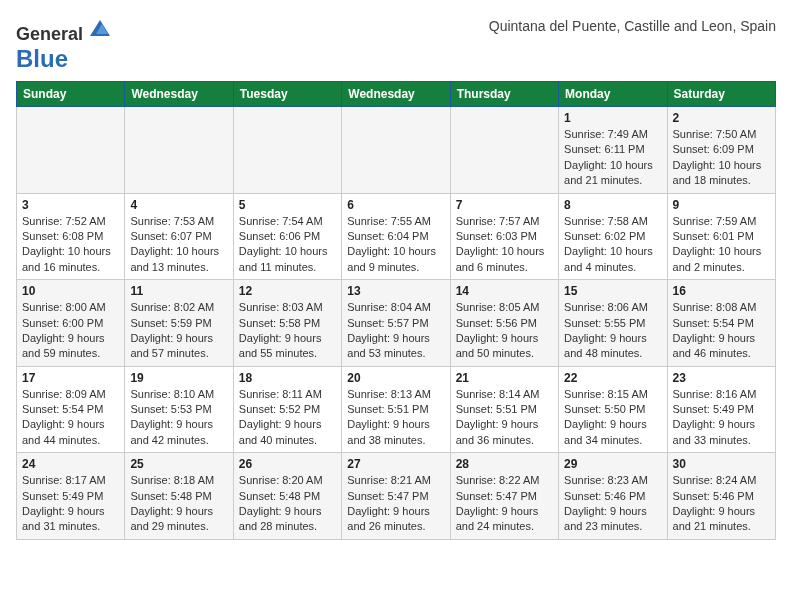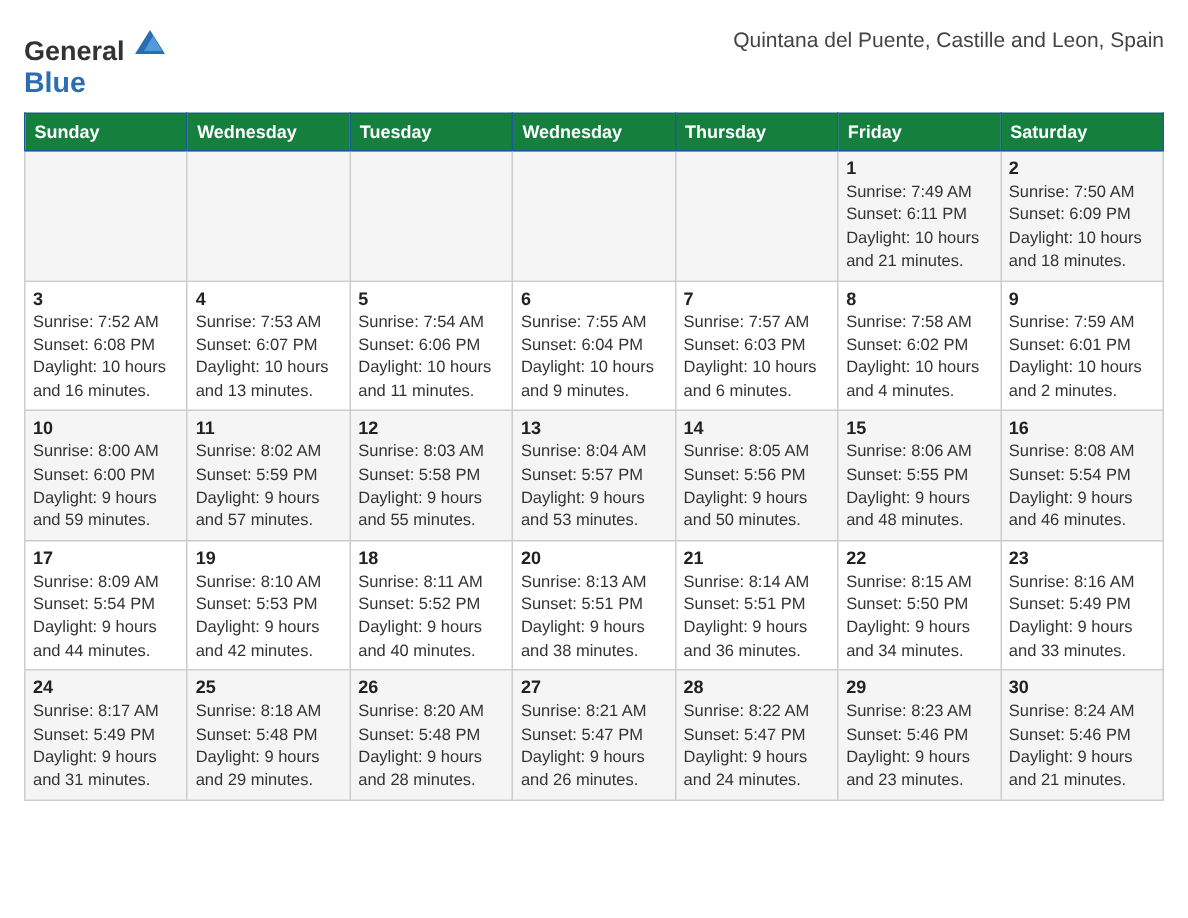--- a/index.html
+++ b/index.html
@@ -21,21 +21,21 @@
       display: flex;
       align-items: center;
       gap: 2px;
     }
     .logo-text-general {
       font-size: 18px;
       font-weight: bold;
       color: #333;
     }
     .logo-text-blue {
-      font-size: 19px;
+      font-size: 24px;
       font-weight: bold;
       color: #2a6db5;
       margin-top: 45px;
     }
     .logo-icon {
       width: 24px;
       height: 24px;
     }
     .title-area {
       text-align: right;
@@ -117,21 +117,21 @@
 </div>
 
 <table class="calendar">
   <thead>
     <tr>
     <th>Sunday</th>
         <th>Wednesday</th>
         <th>Tuesday</th>
         <th>Wednesday</th>
         <th>Thursday</th>
-        <th>Friday</th>
+        <th>Monday</th>
         <th>Saturday</th>
       </tr>
   </thead>
   <tbody id="calendar-body">
   <tr>
         <td class="empty-cell"></td>
         <td class="empty-cell"></td>
         <td class="empty-cell"></td>
         <td class="empty-cell"></td>
         <td class="empty-cell"></td>

